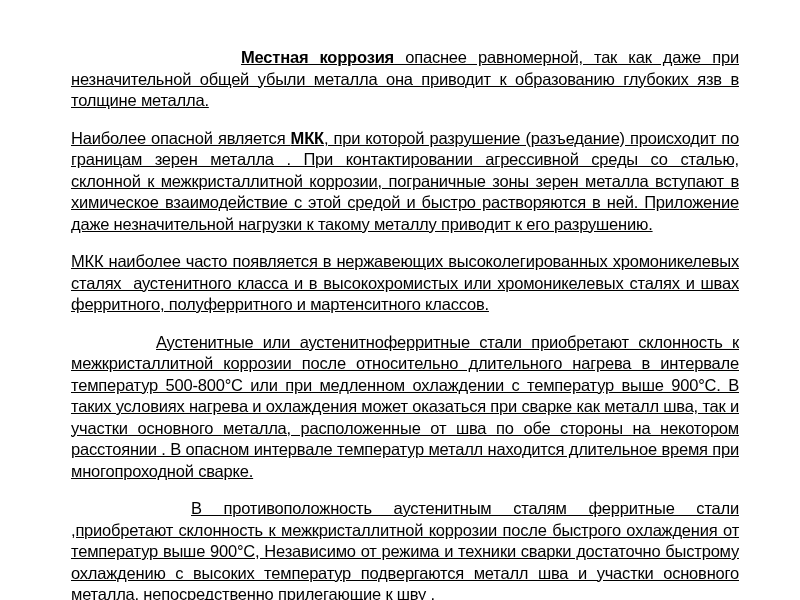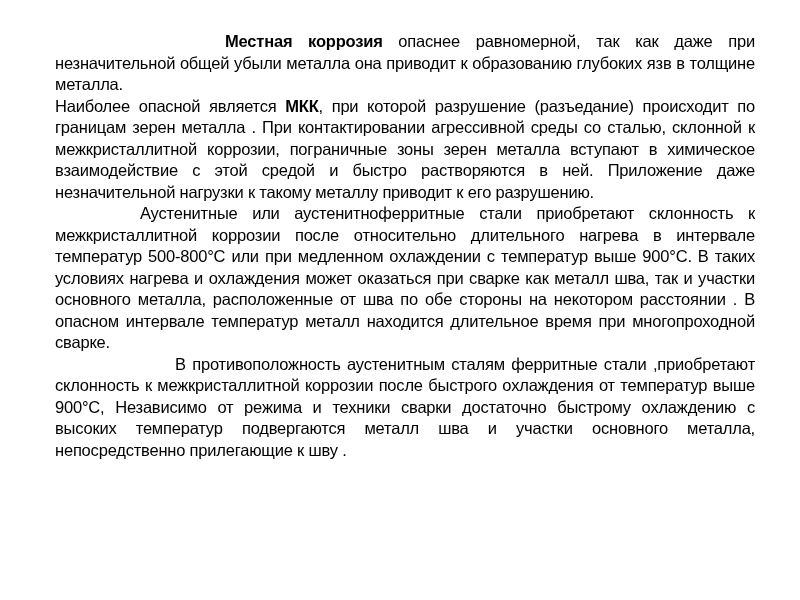--- a/index.html
+++ b/index.html
@@ -24,37 +24,39 @@
     left: 55px;
     top: 31px;
     width: 700px;
     color: #000000;
     font-size: 16.5px;
     line-height: 21.5px;
     letter-spacing: -0.2px;
     text-align: justify;
   }
   .textblock p {
-    margin: 0;
+    margin: 16px;
     padding: 0;
+    text-decoration: underline;
   }
   .indent-lg { text-indent: 170px; }
   .indent-md { text-indent: 120px; }
   .indent-sm { text-indent: 85px; }
   .bold { font-weight: bold; }
 </style>
 </head>
 <body>
 
 <div class="slide">
   <div class="textblock">
 
     <p class="indent-lg"><span class="bold">Местная коррозия</span><span> опаснее равномерной, так как даже при незначительной общей убыли металла она приводит к образованию глубоких язв в толщине металла.</span></p>
 
     <p><span>Наиболее опасной является </span><span class="bold">МКК</span><span>, при которой разрушение (разъедание) происходит по границам зерен металла . При контактировании агрессивной среды со сталью, склонной к межкристаллитной коррозии, пограничные зоны зерен металла вступают в химическое взаимодействие с этой средой и быстро растворяются в ней. Приложение даже незначительной нагрузки к такому металлу приводит к его разрушению.</span></p>
 
+    <p><span>МКК наиболее часто появляется в нержавеющих высоколегированных хромоникелевых сталях &nbsp;аустенитного класса и в высокохромистых или хромоникелевых сталях и швах ферритного, полуферритного и мартенситного классов.</span></p>
 
     <p class="indent-sm"><span>Аустенитные или аустенитноферритные стали приобретают склонность к межкристаллитной коррозии после относительно длительного нагрева в интервале температур 500-800°С или при медленном охлаждении с температур выше 900°С. В таких условиях нагрева и охлаждения может оказаться при сварке как металл шва, так и участки основного металла, расположенные от шва по обе стороны на некотором расстоянии . В опасном интервале температур металл находится длительное время при многопроходной сварке.</span></p>
 
     <p class="indent-md"><span>В противоположность аустенитным сталям ферритные стали ,приобретают склонность к межкристаллитной коррозии после быстрого охлаждения от температур выше 900°С, Независимо от режима и техники сварки достаточно быстрому охлаждению с высоких температур подвергаются металл шва и участки основного металла, непосредственно прилегающие к шву .</span></p>
 
   </div>
 </div>
 
 </body></html>

